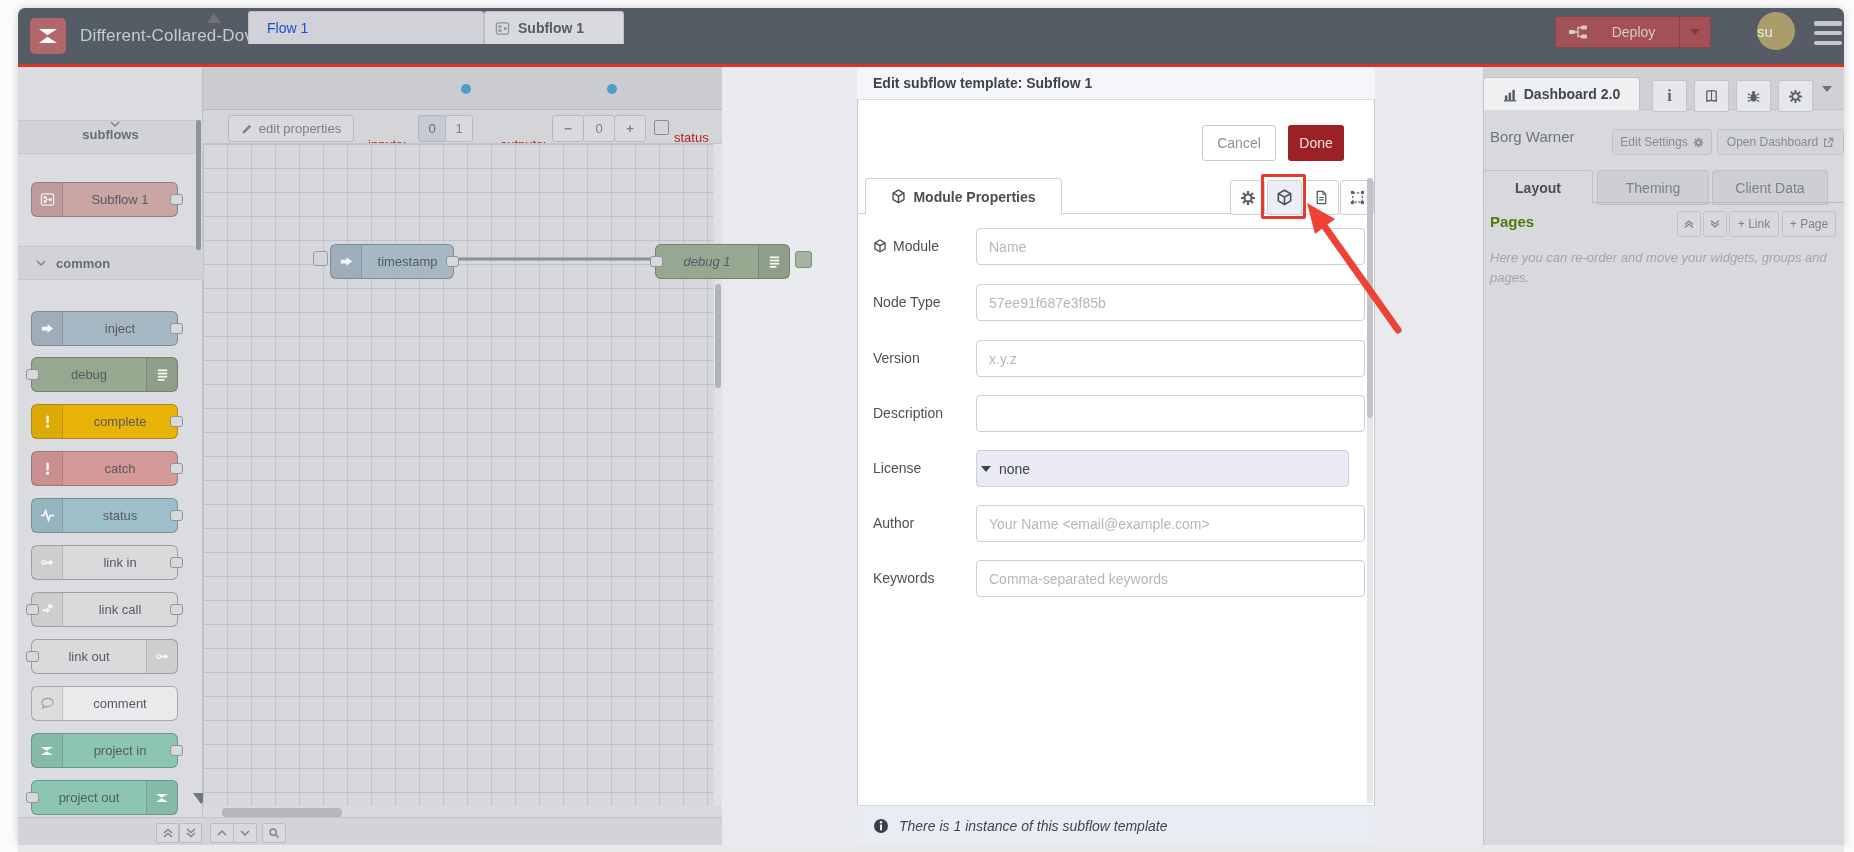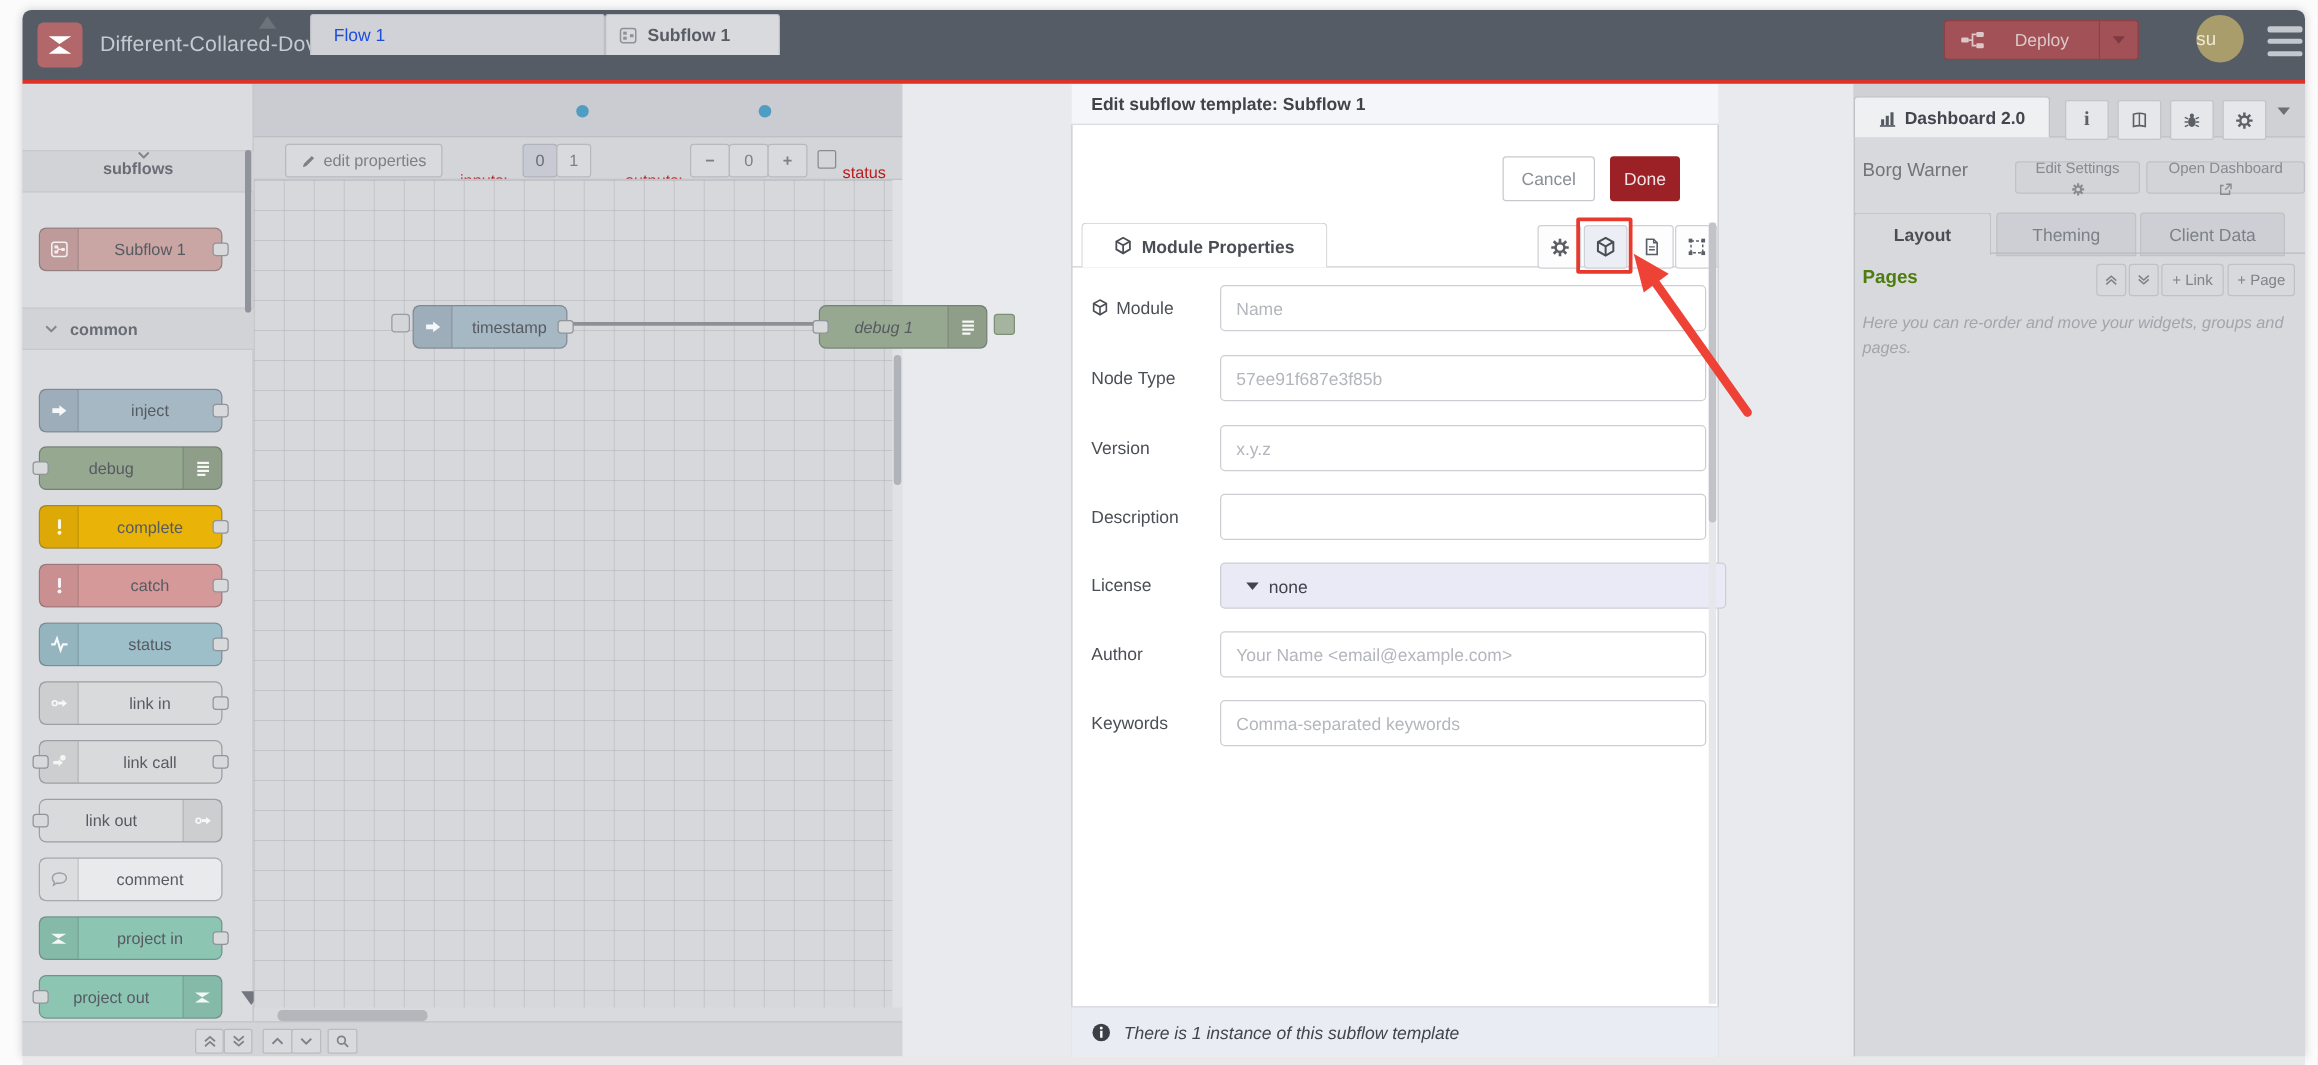--- a/index.html
+++ b/index.html
@@ -58,32 +58,32 @@
   .dlg-title{padding-left:16px;font-size:14px;font-weight:bold;color:#3f434a;}
   .btn{border-radius:3px;display:flex;align-items:center;justify-content:center;font-size:14px;cursor:pointer;}
   .cancel-btn{left:1202px;top:125px;width:74px;height:36px;background:#fff;border:1px solid #c8c9ce;color:#8b8f96;z-index:12;}
   .done-btn{left:1288px;top:125px;width:56px;height:36px;background:#9c2127;color:#f2e2e3;z-index:12;}
   .dlg-tabline{left:857px;top:213px;width:518px;height:1px;background:#cfd0d5;z-index:11;}
   .dlg-tab{left:865px;top:178px;width:197px;height:36px;background:#fff;border:1px solid #cfd0d5;border-bottom:none;border-radius:4px 4px 0 0;display:flex;align-items:center;justify-content:center;gap:7px;font-size:14px;font-weight:bold;color:#4a4e54;z-index:13;}
   .dlg-icon-btn{position:absolute;top:180px;width:33px;height:33px;background:#fdfdfe;border:1px solid #cfd0d5;border-radius:3px;display:flex;align-items:center;justify-content:center;color:#5a5e65;cursor:pointer;z-index:12;}
   .f-label{position:absolute;left:873px;width:98px;height:35px;display:flex;align-items:center;gap:6px;font-size:14px;color:#4b4f55;z-index:12;}
   .f-input{position:absolute;left:976px;width:363px;height:35px;border:1px solid #cdced3;border-radius:4px;background:#fff;font-size:14px;padding:0 12px;color:#3f434a;font-family:"Liberation Sans",sans-serif;z-index:12;outline:none;}
   .f-input::placeholder{color:#b3b6bc;}
-  .f-select{position:absolute;left:976px;width:363px;height:35px;border:1px solid #cdced3;border-radius:4px;background:#e9eaf6;display:flex;align-items:center;gap:8px;padding:0 20px;font-size:14px;color:#3f434a;cursor:pointer;z-index:12;}
+  .f-select{position:absolute;left:976px;width:363px;height:35px;border:1px solid #cdced3;border-radius:4px;background:#e9eaf6;display:flex;align-items:center;gap:8px;padding:0 4px;font-size:14px;color:#3f434a;cursor:pointer;z-index:12;}
   .sel-caret{width:0;height:0;border-left:5px solid transparent;border-right:5px solid transparent;border-top:6px solid #3f434a;}
   .dlg-footer{left:857px;top:805px;width:518px;height:40px;background:#eaecf4;border-top:1px solid #d5d7de;display:flex;align-items:center;z-index:12;font-style:italic;font-size:14px;color:#42464c;}
   .dlg-scroll{left:1367px;top:178px;width:6px;height:625px;background:#e6e7ea;z-index:12;}
   .dlg-scrollthumb{left:1367px;top:178px;width:6px;height:240px;background:#c2c3c8;border-radius:3px;z-index:13;}
   
   .sidebar{left:1483px;top:67px;width:361px;height:778px;background:#d8d9dc;border-left:1px solid #c2c3c8;z-index:5;}
   .sb-tabstrip{left:1483px;top:67px;width:361px;height:43px;background:#cfd1d5;border-bottom:1px solid #bfc1c6;z-index:6;}
   .sb-tab{left:1483px;top:77px;width:157px;height:33px;background:#eef0f2;border:1px solid #bfc1c6;border-bottom:none;border-radius:3px 3px 0 0;display:flex;align-items:center;justify-content:center;gap:6px;font-size:14px;font-weight:bold;color:#42464d;z-index:7;cursor:pointer;}
   .sb-icon-btn{position:absolute;top:80px;width:33px;height:30px;background:#e6e7ea;border:1px solid #c2c4c9;border-radius:2px;display:flex;align-items:center;justify-content:center;color:#5b5f66;cursor:pointer;z-index:7;}
   .sb-caret{position:absolute;left:1822px;top:92px;z-index:7;cursor:pointer;}
-  .sb-small-btn{position:absolute;height:24px;background:#d2d4d8;border:1px solid #bfc1c6;border-radius:3px;display:flex;align-items:center;justify-content:center;gap:5px;font-size:12px;color:#868a91;cursor:pointer;z-index:7;flex-direction:column;}
+  .sb-small-btn{position:absolute;height:24px;background:#d2d4d8;border:1px solid #bfc1c6;border-radius:3px;display:flex;align-items:center;justify-content:center;gap:5px;font-size:12px;color:#868a91;cursor:pointer;z-index:7;}
   .sb-tab2{position:absolute;top:170px;height:33px;border:1px solid #bfc1c6;border-radius:3px 3px 0 0;display:flex;align-items:center;justify-content:center;font-size:14px;cursor:pointer;}
   .sb-tabline{left:1483px;top:202px;width:361px;height:1px;background:#b9bbc1;z-index:6;}
   .pages-btn{position:absolute;top:211px;height:24px;border:1px solid #bfc1c6;border-radius:3px;display:flex;align-items:center;justify-content:center;font-size:12px;color:#7e828a;cursor:pointer;z-index:7;background:transparent;}
   
   .hl-box{left:1261px;top:174px;width:45px;height:45px;border:3px solid #e8392f;border-radius:2px;z-index:95;}
   .anno-arrow{left:0;top:0;width:1854px;height:852px;z-index:96;pointer-events:none;}
   .bottom-strip{left:18px;top:845px;width:1826px;height:7px;background:#e9e9ec;}
 </style>
 </head>
 <body>

